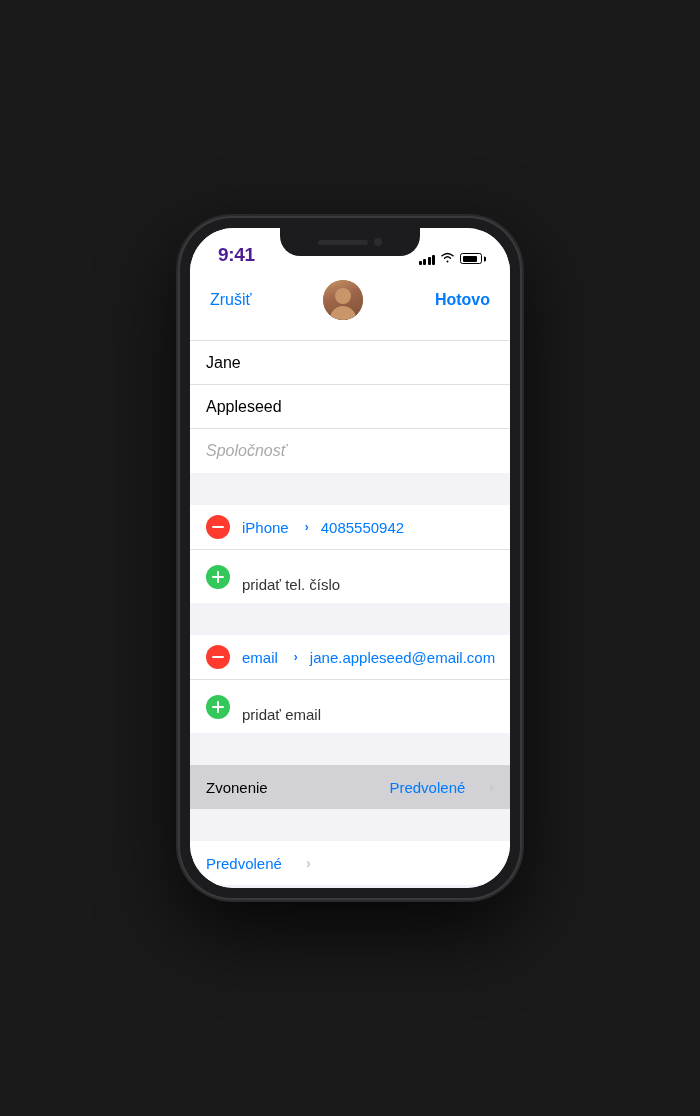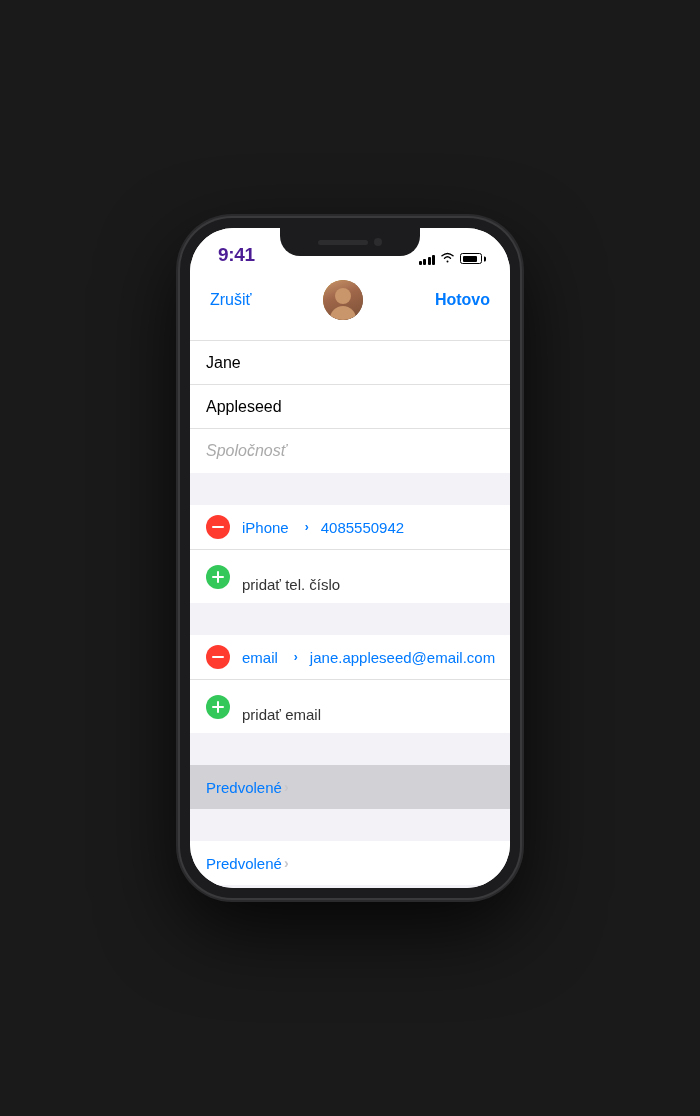--- a/index.html
+++ b/index.html
@@ -405,21 +405,21 @@
 
     .settings-label {
       font-size: 15px;
       color: #000;
       flex: 1;
     }
 
     .settings-value {
       font-size: 15px;
       color: #007AFF;
-      margin-right: 2px;
+      margin-right: 24px;
     }
 
     .chevron-right {
       font-size: 14px;
       color: #c7c7cc;
       font-weight: 600;
     }
 
     .bottom-gap {
       height: 20px;
@@ -512,20 +512,21 @@
         <div class="list-row">
           <div class="btn-plus"></div>
           <span class="row-add-label">pridať email</span>
         </div>
       </div>
 
       <div class="section-gap"></div>
 
       <div class="list-section">
         <div class="settings-row highlighted">
+          <span class="settings-label">Zvonenie</span>
           <span class="settings-value">Predvolené</span>
           <span class="chevron-right">›</span>
         </div>
       </div>
 
       <div class="section-gap"></div>
 
       <div class="list-section">
         <div class="settings-row">
           <span class="settings-value">Predvolené</span>

